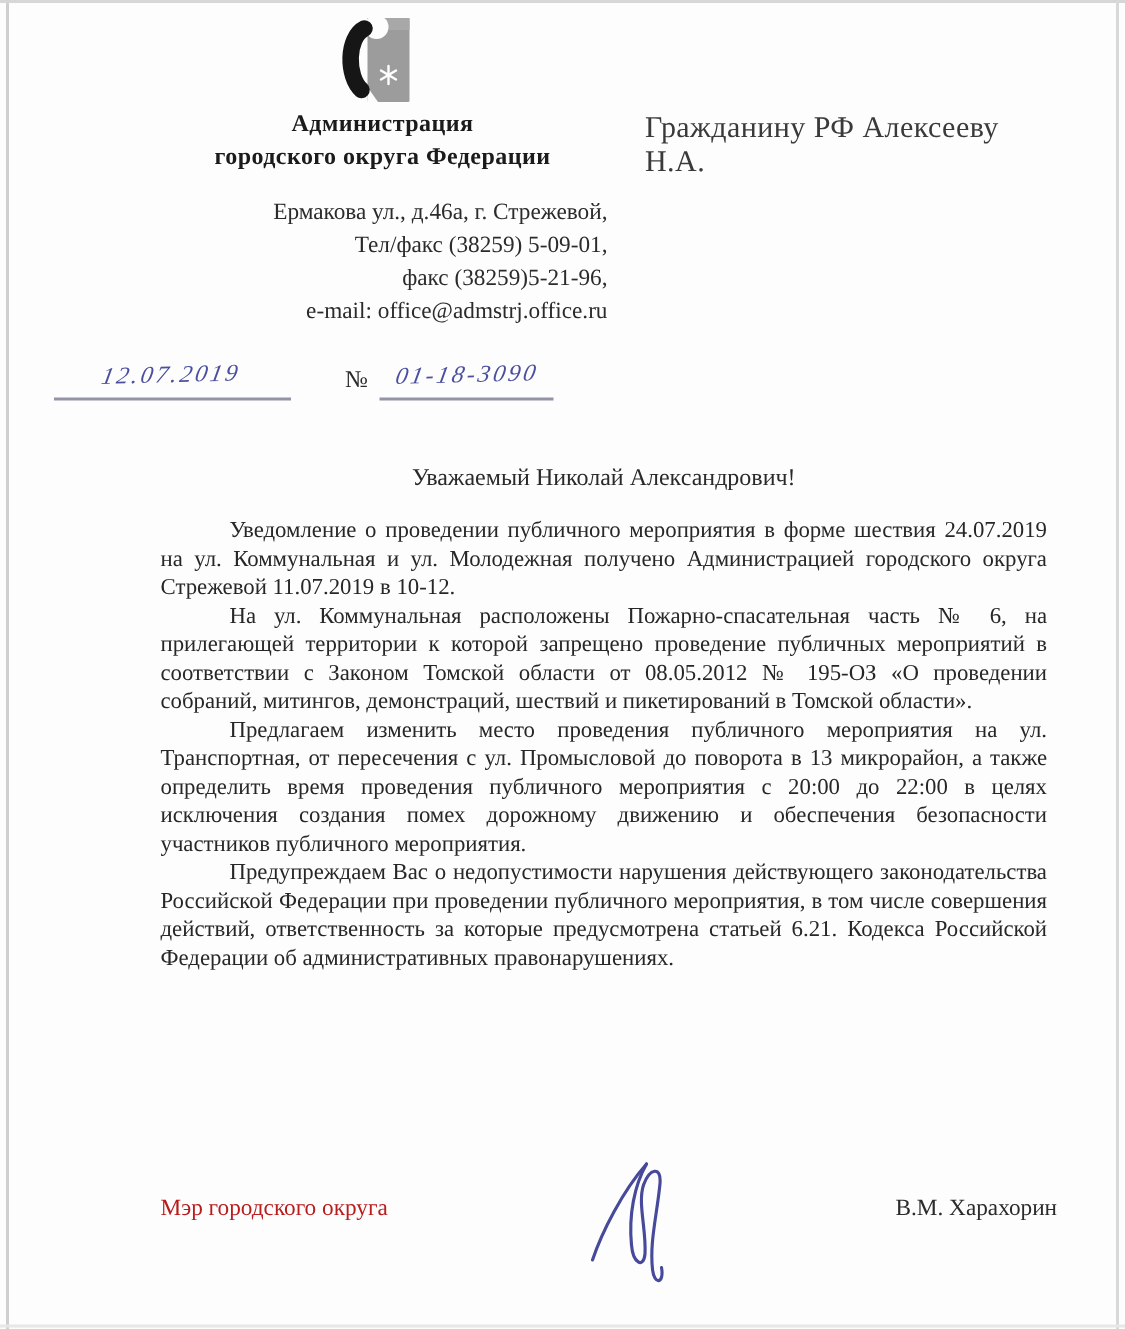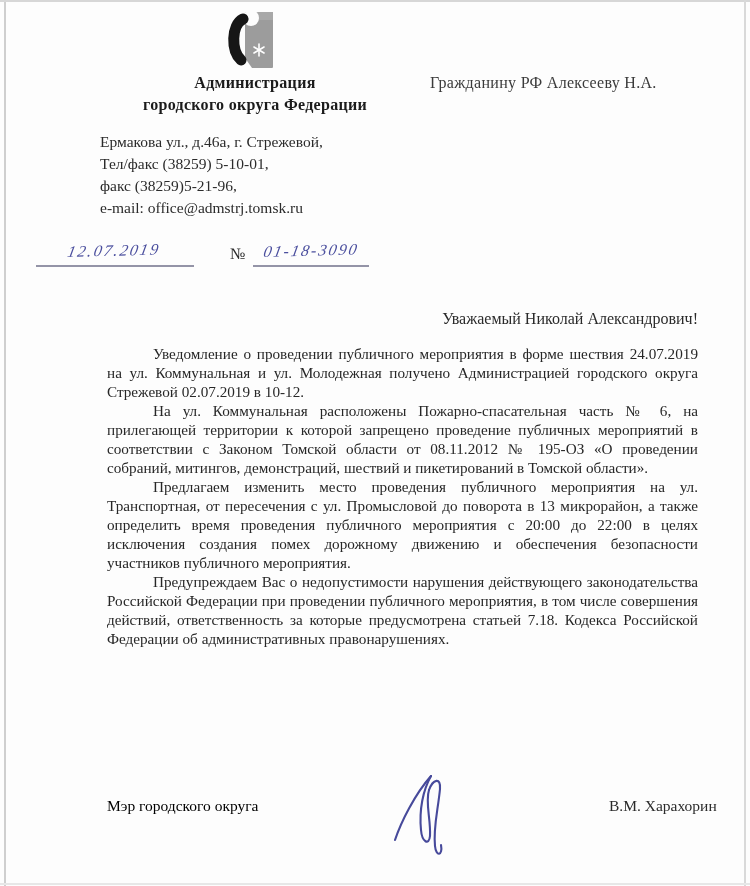--- a/index.html
+++ b/index.html
@@ -23,55 +23,55 @@
 
   .logo{position:absolute;left:225px;top:8px;width:52px;height:64px;}
 
   .org-name{
     position:absolute;left:90px;top:72px;width:330px;
     text-align:center;font-weight:bold;font-size:16px;line-height:22px;
     color:#1b1b1b;letter-spacing:.3px;
   }
   .addressee{
     position:absolute;left:430px;top:74px;width:280px;
-    font-size:16px;color:#3a3a3a;letter-spacing:.3px;
+    font-size:20px;color:#3a3a3a;letter-spacing:.3px;
   }
   .address-block{
     position:absolute;left:100px;top:131px;width:305px;
-    text-align:left;font-size:15.5px;line-height:22px;color:#2b2b2b;
+    text-align:right;font-size:15.5px;line-height:22px;color:#2b2b2b;
   }
   .date-row{position:absolute;left:0;top:240px;width:750px;height:34px;}
   .handwriting{
     font-style:italic;
     color:#4b4f9e;
     letter-spacing:2px;
     font-size:16px;
     transform:skewX(-12deg) rotate(-1.5deg);
     transform-origin:left bottom;
     white-space:nowrap;
   }
   .hw-date{position:absolute;left:66px;top:3px;}
   .hw-num{position:absolute;left:262px;top:3px;}
   .num-sign{position:absolute;left:230px;top:5px;font-size:16px;color:#2b2b2b;}
   .rule{position:absolute;height:2px;background:#70708a;opacity:.75;}
   .rule.r1{left:36px;top:25px;width:158px;}
   .rule.r2{left:253px;top:25px;width:116px;}
 
   .salutation{
     position:absolute;left:107px;top:310px;width:591px;
-    text-align:right;font-size:16px;color:#2a2a2a;
+    text-align:center;font-size:16px;color:#2a2a2a;
   }
   .body-text{
     position:absolute;left:107px;top:344px;width:591px;
     font-size:15.2px;line-height:19px;text-align:justify;color:#272727;
   }
   .body-text p{margin:0;text-indent:46px;}
 
-  .signer-title{position:absolute;left:107px;top:797px;font-size:15.5px;color:#000000;}
-  .signer-name{position:absolute;left:597px;top:797px;font-size:15.5px;color:#2b2b2b;margin-left:12px;}
+  .signer-title{position:absolute;left:107px;top:797px;font-size:15.5px;color:#b91c1c;}
+  .signer-name{position:absolute;left:597px;top:797px;font-size:15.5px;color:#2b2b2b;}
   .signature{position:absolute;left:383px;top:766px;width:92px;height:98px;}
 </style>
 </head>
 <body>
 
 <div class="page">
 
   <div class="edge left"></div>
   <div class="edge top"></div>
   <div class="edge right"></div>
@@ -92,40 +92,40 @@
 
   <div class="org-name">
     <div>Администрация</div>
     <div>городского округа Федерации</div>
   </div>
 
   <div class="addressee">Гражданину РФ Алексееву Н.А.</div>
 
   <div class="address-block">
     <div>Ермакова ул., д.46а, г. Стрежевой,</div>
-    <div>Тел/факс (38259) 5-10-01,</div>
+    <div>Тел/факс (38259) 5-09-01,</div>
     <div>факс (38259)5-21-96,</div>
-    <div>e-mail: office@admstrj.tomsk.ru</div>
+    <div>e-mail: office@admstrj.office.ru</div>
   </div>
 
   <div class="date-row">
     <span class="handwriting hw-date">12.07.2019</span>
     <span class="num-sign">№</span>
     <span class="handwriting hw-num">01-18-3090</span>
     <div class="rule r1"></div>
     <div class="rule r2"></div>
   </div>
 
   <div class="salutation">Уважаемый Николай Александрович!</div>
 
   <div class="body-text">
-    <p>Уведомление о проведении публичного мероприятия в форме шествия 24.07.2019 на ул. Коммунальная и ул. Молодежная получено Администрацией городского округа Стрежевой 02.07.2019 в 10-12.</p>
-    <p>На ул. Коммунальная расположены Пожарно-спасательная часть № 6, на прилегающей территории к которой запрещено проведение публичных мероприятий в соответствии с Законом Томской области от 08.11.2012 № 195-ОЗ «О проведении собраний, митингов, демонстраций, шествий и пикетирований в Томской области».</p>
+    <p>Уведомление о проведении публичного мероприятия в форме шествия 24.07.2019 на ул. Коммунальная и ул. Молодежная получено Администрацией городского округа Стрежевой 11.07.2019 в 10-12.</p>
+    <p>На ул. Коммунальная расположены Пожарно-спасательная часть № 6, на прилегающей территории к которой запрещено проведение публичных мероприятий в соответствии с Законом Томской области от 08.05.2012 № 195-ОЗ «О проведении собраний, митингов, демонстраций, шествий и пикетирований в Томской области».</p>
     <p>Предлагаем изменить место проведения публичного мероприятия на ул. Транспортная, от пересечения с ул. Промысловой до поворота в 13 микрорайон, а также определить время проведения публичного мероприятия с 20:00 до 22:00 в целях исключения создания помех дорожному движению и обеспечения безопасности участников публичного мероприятия.</p>
-    <p>Предупреждаем Вас о недопустимости нарушения действующего законодательства Российской Федерации при проведении публичного мероприятия, в том числе совершения действий, ответственность за которые предусмотрена статьей 7.18. Кодекса Российской Федерации об административных правонарушениях.</p>
+    <p>Предупреждаем Вас о недопустимости нарушения действующего законодательства Российской Федерации при проведении публичного мероприятия, в том числе совершения действий, ответственность за которые предусмотрена статьей 6.21. Кодекса Российской Федерации об административных правонарушениях.</p>
   </div>
 
   <div class="signer-title">Мэр городского округа</div>
 
   <svg class="signature" viewBox="0 0 92 98" xmlns="http://www.w3.org/2000/svg">
     <g stroke="#474a9b" stroke-width="2.1" fill="none" stroke-linecap="round">
       <path d="M 12 74 C 18 56 32 28 48 10"></path>
       <path d="M 48 10 C 40 24 36 44 38 64 C 39 76 46 80 47 70 C 48 54 42 36 46 24"></path>
       <path d="M 46 24 C 50 13 58 11 57 23 C 55 44 50 62 52 80 C 53 91 60 90 58 79"></path>
     </g>

